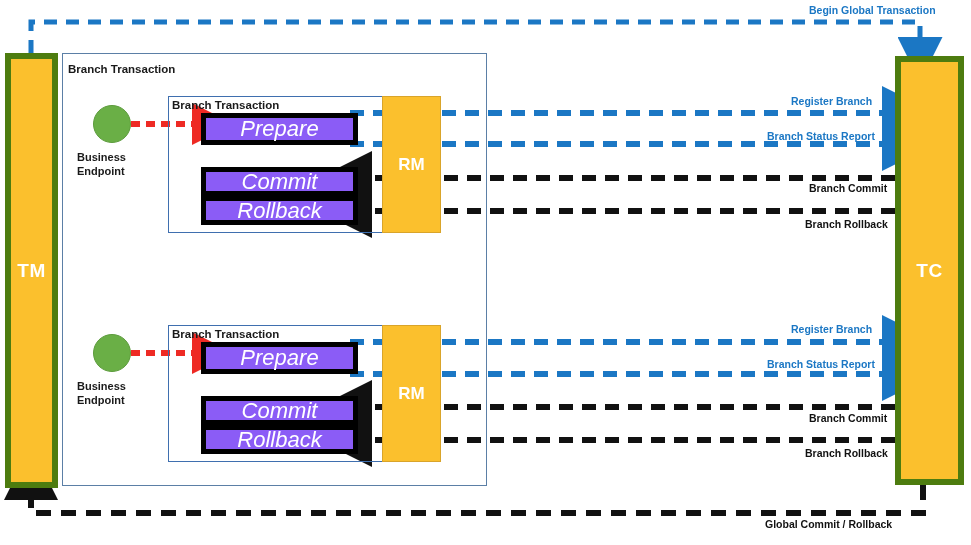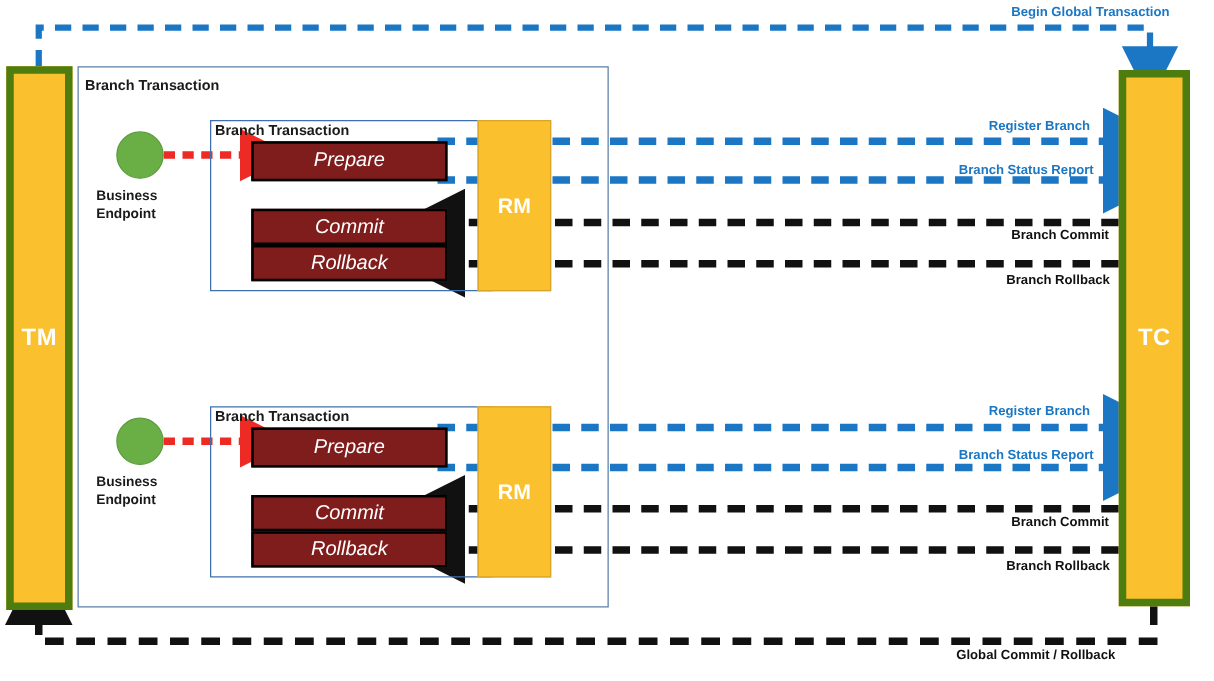--- a/index.html
+++ b/index.html
@@ -58,28 +58,28 @@
     background: transparent;
   }
   .frame-label {
     position: absolute;
     font-size: 11.5px;
     font-weight: bold;
     color: #1a1a1a;
     white-space: nowrap;
   }
   .blue-op {
-    background: #7f1d1d;
-    border: 2px solid #000000;
+    background: #8b5cf6;
+    border: 5px solid #000000;
     display: flex;
     align-items: center;
     justify-content: center;
     color: #ffffff;
     font-style: italic;
-    font-size: 16px;
+    font-size: 22px;
     font-weight: normal;
   }
   .green-circle {
     border-radius: 50%;
     background: #6AAF46;
     border: 1px solid #5C9B3C;
   }
   .endpoint-label {
     position: absolute;
     font-size: 11px;
@@ -195,21 +195,21 @@
   <div class="box rm-pillar" style="left:382px; top:325px; width:59px; height:137px;">RM</div>
 
   <div class="box green-circle" style="left:93px; top:334px; width:38px; height:38px;"></div>
   <div class="endpoint-label" style="left:77px; top:379px; width:70px;">
     <span>Business</span><br>
     <span>Endpoint</span>
   </div>
 
   <div class="box orange-pillar" style="left:5px; top:53px; width:53px; height:435px;">TM</div>
 
-  <div class="box orange-pillar" style="left:895px; top:56px; width:57px; height:429px;">TC</div>
+  <div class="box orange-pillar" style="left:895px; top:56px; width:69px; height:429px;">TC</div>
 
   <div class="flow-label blue" style="left:781px; top:4px;margin-left:28px;">Begin Global Transaction</div>
 
   <div class="flow-label blue" style="left:791px; top:95px;">Register Branch</div>
   <div class="flow-label blue" style="left:767px; top:130px;">Branch Status Report</div>
   <div class="flow-label black" style="left:809px; top:182px;">Branch Commit</div>
   <div class="flow-label black" style="left:805px; top:218px;">Branch Rollback</div>
 
   <div class="flow-label blue" style="left:791px; top:323px;">Register Branch</div>
   <div class="flow-label blue" style="left:767px; top:358px;">Branch Status Report</div>

